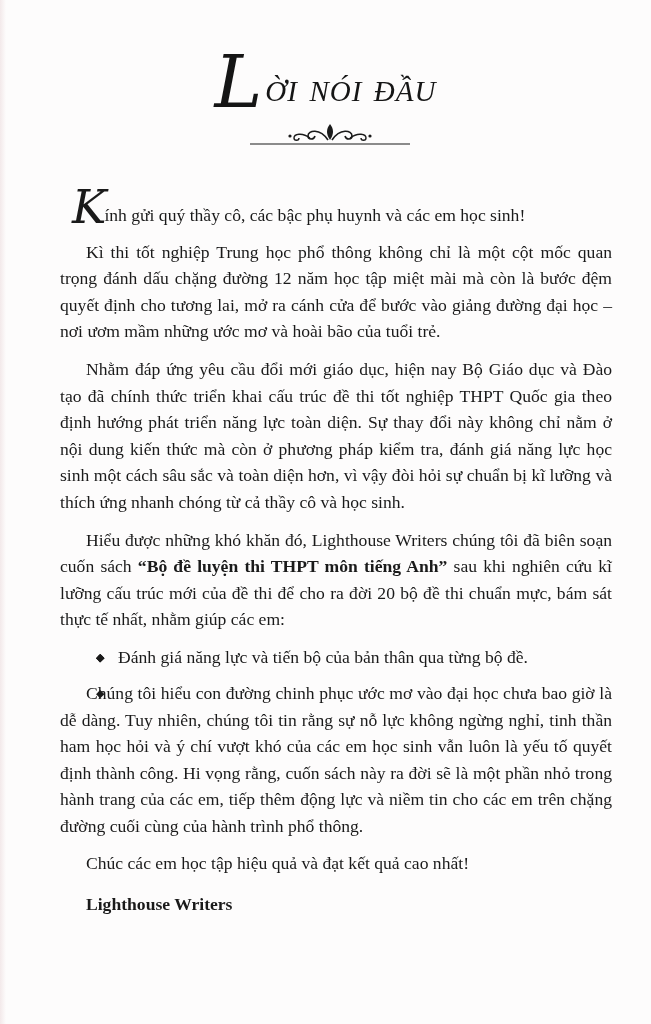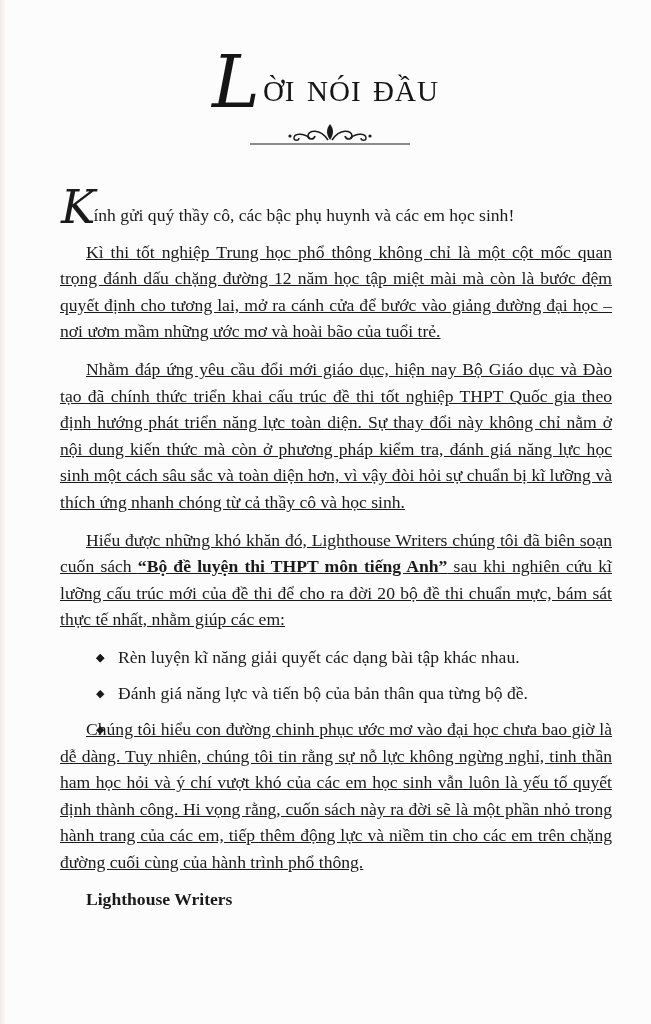--- a/index.html
+++ b/index.html
@@ -33,42 +33,42 @@
   }
   .ornament {
     position: absolute; top: 120px; left: 250px; width: 160px; height: 28px;
   }
   .content {
     position: absolute; top: 180px; left: 60px; width: 552px;
     font-family: "Liberation Serif", serif;
     font-size: 17.6px; line-height: 26.6px;
     text-align: justify;
   }
-  .greeting { margin: 12px 0 10px 1px; text-align: left; }
+  .greeting { margin: 12px 0 10px 12px; text-align: left; }
   .dropcap {
     font-family: "DejaVu Serif", serif; font-style: italic;
     font-size: 46px; line-height: 30px; vertical-align: -2px;
     margin-right: -2px;
   }
-  p.para { margin: 0 0 11px 0; text-indent: 26px; text-decoration: underline; }
+  p.para { margin: 0 0 11px 0; text-indent: 26px; }
   ul.bullets { list-style: none; margin: 4px 0 6px 0; padding: 0 0 0 36px; }
   ul.bullets li { position: relative; padding-left: 22px; margin-bottom: 10px; line-height: 26px; text-align: left; }
   ul.bullets li .dot {
     position: absolute; left: 0; top: 0; font-size: 11px; line-height: 26px;
   }
   .closing { margin: 4px 0 14px 0; text-indent: 26px; text-align: left; }
   .signature { font-weight: bold; text-indent: 26px; margin: 0; text-align: left; }
 </style>
 </head>
 <body>
 
 <div class="page-edge"></div>
 
 <div class="title-wrap">
-  <span class="title"><span class="script">L</span><span style="font-variant: small-caps; text-transform: lowercase;">ời nói đầu</span></span>
+  <span class="title"><span class="script">L</span><span style="font-variant: small-caps; text-transform: lowercase; font-style: italic;">ời nói đầu</span></span>
 </div>
 
 <svg class="ornament" viewBox="0 0 160 28" xmlns="http://www.w3.org/2000/svg">
   <line x1="-40" y1="24" x2="200" y2="24" stroke="#1a1a1a" stroke-width="1.2"></line>
   <path d="M80 4 C76 9 76 14 80 20 C84 14 84 9 80 4 Z" fill="#1a1a1a"></path>
   <path d="M78 20 C70 8 58 10 58 16 C58 20 64 20 65 16" fill="none" stroke="#1a1a1a" stroke-width="1.6"></path>
   <path d="M82 20 C90 8 102 10 102 16 C102 20 96 20 95 16" fill="none" stroke="#1a1a1a" stroke-width="1.6"></path>
   <path d="M60 18 C52 12 44 14 44 18 C44 21 49 21 49 18" fill="none" stroke="#1a1a1a" stroke-width="1.4"></path>
   <path d="M100 18 C108 12 116 14 116 18 C116 21 111 21 111 18" fill="none" stroke="#1a1a1a" stroke-width="1.4"></path>
   <circle cx="40" cy="16" r="1.6" fill="#1a1a1a"></circle>
@@ -77,20 +77,21 @@
 
 <div class="content">
   <div class="greeting"><span class="dropcap">K</span><span>ính gửi quý thầy cô, các bậc phụ huynh và các em học sinh!</span></div>
 
   <p class="para">Kì thi tốt nghiệp Trung học phổ thông không chỉ là một cột mốc quan trọng đánh dấu chặng đường 12 năm học tập miệt mài mà còn là bước đệm quyết định cho tương lai, mở ra cánh cửa để bước vào giảng đường đại học – nơi ươm mầm những ước mơ và hoài bão của tuổi trẻ.</p>
   <p class="para">Nhằm đáp ứng yêu cầu đổi mới giáo dục, hiện nay Bộ Giáo dục và Đào tạo đã chính thức triển khai cấu trúc đề thi tốt nghiệp THPT Quốc gia theo định hướng phát triển năng lực toàn diện. Sự thay đổi này không chỉ nằm ở nội dung kiến thức mà còn ở phương pháp kiểm tra, đánh giá năng lực học sinh một cách sâu sắc và toàn diện hơn, vì vậy đòi hỏi sự chuẩn bị kĩ lưỡng và thích ứng nhanh chóng từ cả thầy cô và học sinh.</p>
   <p class="para"><span>Hiểu được những khó khăn đó, Lighthouse Writers chúng tôi đã biên soạn cuốn sách </span><b>“Bộ đề luyện thi THPT môn tiếng Anh”</b><span> sau khi nghiên cứu kĩ lưỡng cấu trúc mới của đề thi để cho ra đời 20 bộ đề thi chuẩn mực, bám sát thực tế nhất, nhằm giúp các em:</span></p>
 
   <ul class="bullets">
     <li><span class="dot">◆</span></li>
-    <li><span class="dot">◆</span><span>Rèn luyện kĩ năng giải quyết các dạng bài tập khác nhau.</span></li>
+    <li><span class="dot">◆</span></li>
     <li><span class="dot">◆</span><span>Đánh giá năng lực và tiến bộ của bản thân qua từng bộ đề.</span></li>
     <li><span class="dot">◆</span></li>
   </ul>
 
   <p class="para">Chúng tôi hiểu con đường chinh phục ước mơ vào đại học chưa bao giờ là dễ dàng. Tuy nhiên, chúng tôi tin rằng sự nỗ lực không ngừng nghỉ, tinh thần ham học hỏi và ý chí vượt khó của các em học sinh vẫn luôn là yếu tố quyết định thành công. Hi vọng rằng, cuốn sách này ra đời sẽ là một phần nhỏ trong hành trang của các em, tiếp thêm động lực và niềm tin cho các em trên chặng đường cuối cùng của hành trình phổ thông.</p>
+  <p class="closing">Chúc các em học tập hiệu quả và đạt kết quả cao nhất!</p>
   <p class="signature">Lighthouse Writers</p>
 </div>
 
 </body></html>

